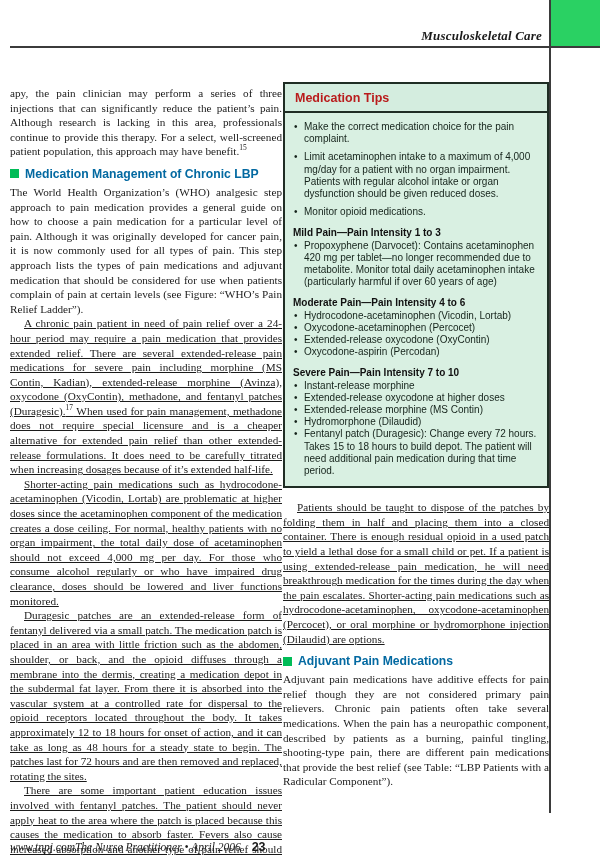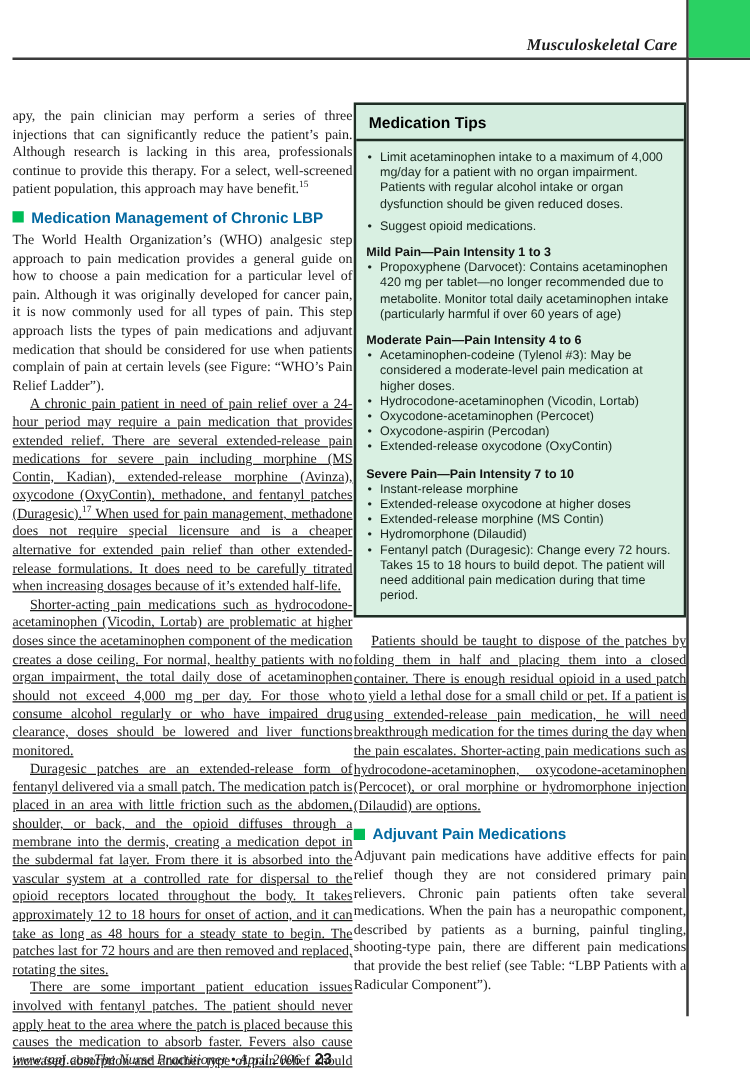--- a/index.html
+++ b/index.html
@@ -21,21 +21,21 @@
   p.indent{text-indent:14px;text-decoration:underline;}
   sup{font-size:7.5px;line-height:0;vertical-align:super;}
 
   h2.sec{margin:8px 0 4px 0;font-family:"Liberation Sans",sans-serif;font-size:12.2px;
          font-weight:bold;color:#0369a1;display:flex;align-items:center;gap:6px;}
   h2.sec .sq{width:9px;height:9px;background:#00bc57;display:inline-block;flex:none;}
 
   
   .tips-box{border:2px solid #1f2d24;background:#d9f0e2;margin-bottom:12px;}
   .tips-header{border-bottom:2px solid #1f2d24;padding:7px 10px 6px;background:#d4eddf;
-               font-family:"Liberation Sans",sans-serif;font-weight:bold;font-size:12.5px;color:#000000;}
+               font-family:"Liberation Sans",sans-serif;font-weight:bold;font-size:12.5px;color:#b91c1c;}
   .tips-body{padding:8px 9px 9px 8px;font-family:"Liberation Sans",sans-serif;
              font-size:10px;line-height:12.2px;color:#15231b;}
   ul.tips-list{list-style:none;margin:0;padding:0;}
   ul.tips-list li{padding-left:11px;position:relative;}
   ul.tips-list li::before{content:"\2022";position:absolute;left:1px;}
   ul.intro li + li{margin-top:6px;}
   .tips-sec{margin-top:9px;}
   .tips-sec-head{font-weight:bold;color:#101010;}
 
   
@@ -71,39 +71,39 @@
     <p class="body indent">There are some important patient education issues involved with fentanyl patches. The patient should never apply heat to the area where the patch is placed because this causes the medication to absorb faster. Fevers also cause increased absorption and another type of pain relief should be substituted. The patches should never be cut or folded when apply-</p>
   </div>
 
   <div class="col-right">
 
     <div class="tips-box">
       <div class="tips-header">Medication Tips</div>
       <div class="tips-body">
 
         <ul class="tips-list intro">
+          <li>Make the correct medication choice for the pain complaint.</li>
           <li>Limit acetaminophen intake to a maximum of 4,000 mg/day for a patient with no organ impairment. Patients with regular alcohol intake or organ dysfunction should be given reduced doses.</li>
-          <li>Suggest opioid medications.</li>
+          <li>Monitor opioid medications.</li>
         </ul>
 
         <div class="tips-sec">
           <div class="tips-sec-head">Mild Pain—Pain Intensity 1 to 3</div>
           <ul class="tips-list">
             <li>Propoxyphene (Darvocet): Contains acetaminophen 420 mg per tablet—no longer recommended due to metabolite. Monitor total daily acetaminophen intake (particularly harmful if over 60 years of age)</li>
           </ul>
         </div>
 
         <div class="tips-sec">
           <div class="tips-sec-head">Moderate Pain—Pain Intensity 4 to 6</div>
           <ul class="tips-list">
-            <li>Acetaminophen-codeine (Tylenol #3): May be considered a moderate-level pain medication at higher doses.</li>
             <li>Hydrocodone-acetaminophen (Vicodin, Lortab)</li>
             <li>Oxycodone-acetaminophen (Percocet)</li>
+            <li>Extended-release oxycodone (OxyContin)</li>
             <li>Oxycodone-aspirin (Percodan)</li>
-            <li>Extended-release oxycodone (OxyContin)</li>
           </ul>
         </div>
 
         <div class="tips-sec">
           <div class="tips-sec-head">Severe Pain—Pain Intensity 7 to 10</div>
           <ul class="tips-list">
             <li>Instant-release morphine</li>
             <li>Extended-release oxycodone at higher doses</li>
             <li>Extended-release morphine (MS Contin)</li>
             <li>Hydromorphone (Dilaudid)</li>

